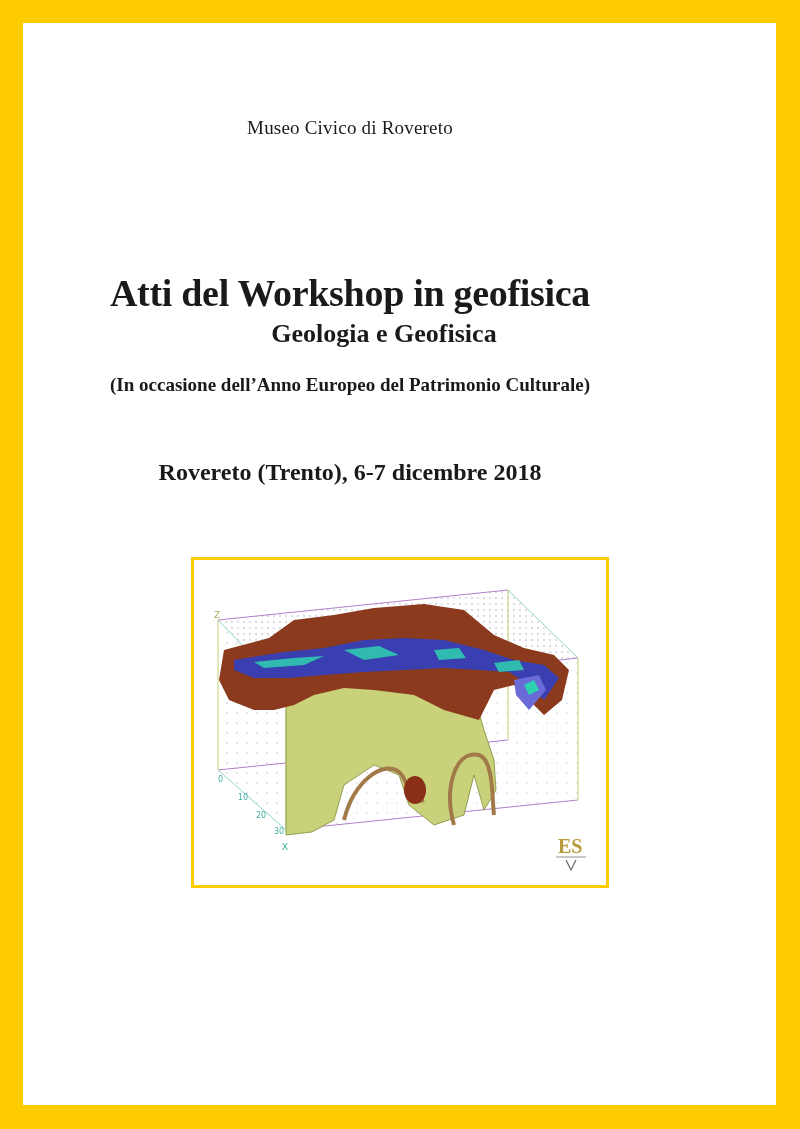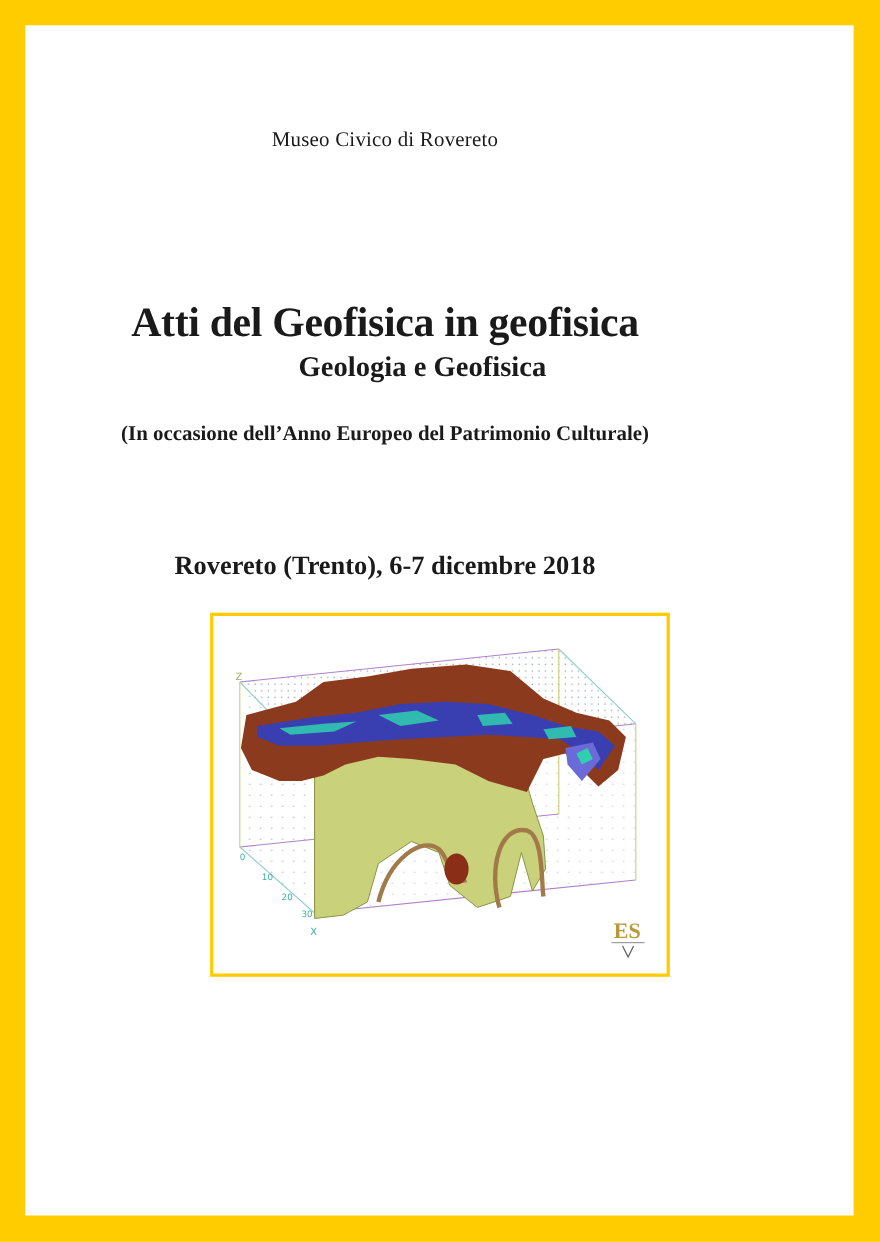--- a/index.html
+++ b/index.html
@@ -15,38 +15,38 @@
       position: absolute;
       left: 23px; top: 23px;
       width: 753px; height: 1082px;
       background: #ffffff;
     }
     .center { position: absolute; left: 0; width: 654px; text-align: center; }
     .publisher { top: 94px; font-size: 19px; letter-spacing: 0.2px; }
     .title { top: 248px; font-size: 38px; font-weight: bold; letter-spacing: -0.3px; }
     .subtitle1 { top: 296px; font-size: 26px; font-weight: bold; padding-left: 34px; }
     .subtitle2 { top: 328px; font-size: 26px; font-weight: bold; }
-    .note { top: 361px; font-size: 19px; font-weight: bold; }
-    .dates { top: 436px; font-size: 24px; font-weight: bold; margin-top: 43px; }
+    .note { top: 351px; font-size: 19px; font-weight: bold; }
+    .dates { top: 436px; font-size: 24px; font-weight: bold; }
     .figure {
       position: absolute;
       left: 168px; top: 534px;
       width: 412px; height: 325px;
       border: 3px solid #ffcc00;
       background: #fff;
       overflow: hidden;
     }
     .figure svg { display: block; }
   </style>
 </head>
 <body>
 
 <div class="page">
   <div class="center publisher">Museo Civico di Rovereto</div>
-  <div class="center title">Atti del Geofisica in geofisica</div>
+  <div class="center title">Atti del Workshop in geofisica</div>
   <div class="center subtitle1">Geologia e Geofisica</div>
   <div class="center note">(In occasione dell’Anno Europeo del Patrimonio Culturale)</div>
   <div class="center dates">Rovereto (Trento), 6-7 dicembre 2018</div>
 
   <div class="figure">
     <svg width="412" height="325" viewBox="0 0 412 325">
       <defs>
         <pattern id="dots" width="6" height="6" patternUnits="userSpaceOnUse">
           <circle cx="2" cy="2" r="0.7" fill="#7a8a9a"></circle>
         </pattern>

